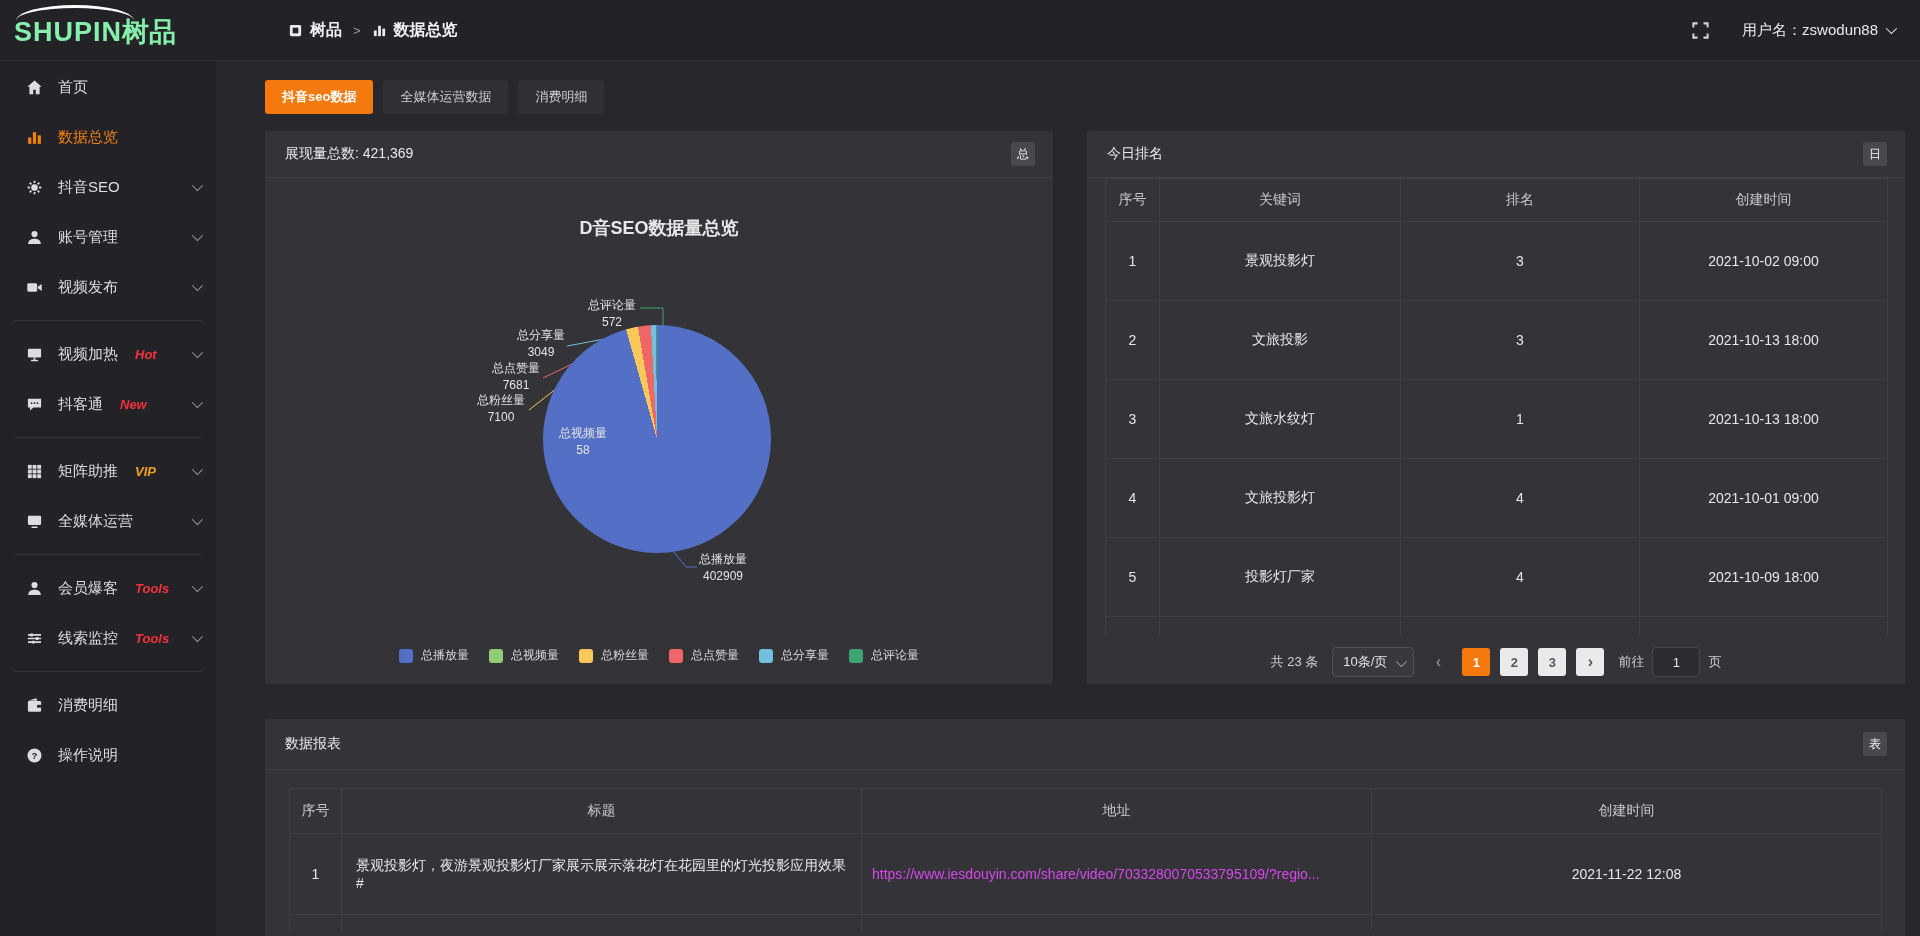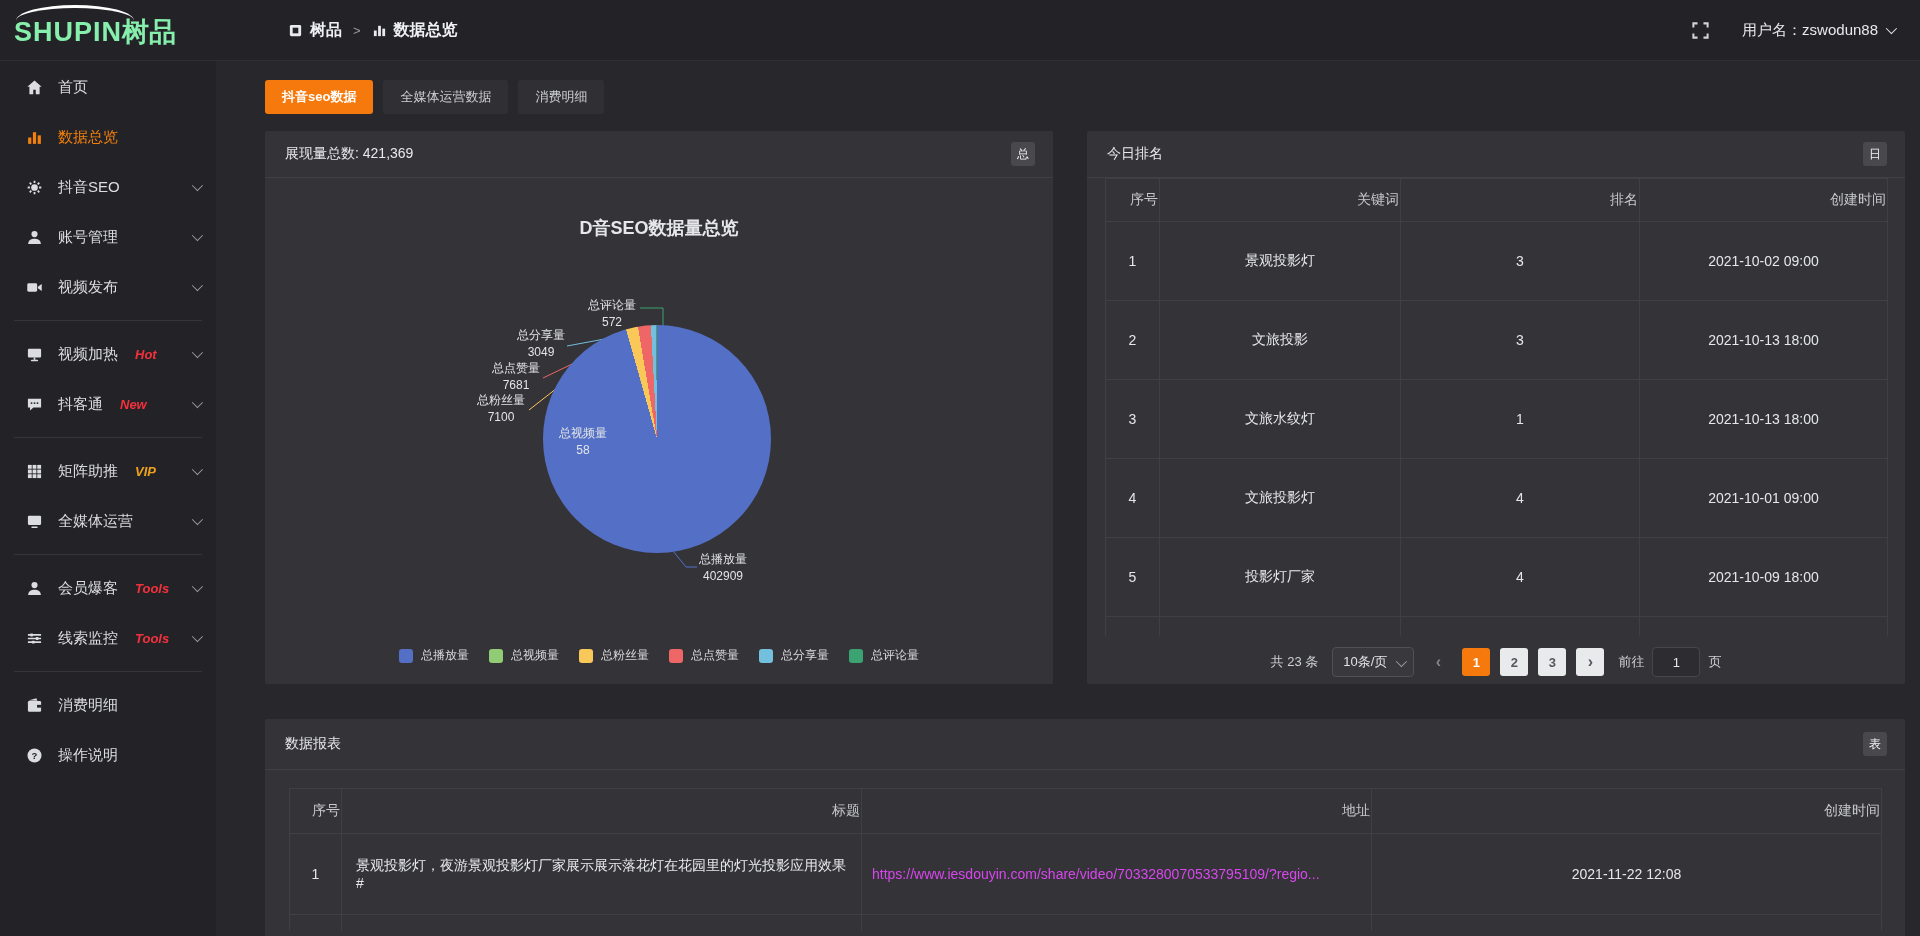--- a/index.html
+++ b/index.html
@@ -72,21 +72,21 @@
   .pie-lines{position:absolute;left:0;top:0;width:788px;height:506px;pointer-events:none;}
   .pie-label{position:absolute;transform:translate(-50%,-50%);text-align:center;
     font-size:12px;line-height:1.4;color:#e3e4e6;white-space:nowrap;}
   .legend{position:absolute;left:0;bottom:20px;width:100%;display:flex;
     justify-content:center;align-items:center;gap:20px;}
   .legend-item{display:flex;align-items:center;gap:8px;font-size:12px;color:#dadbde;cursor:pointer;}
   .legend-swatch{width:14px;height:14px;border-radius:3px;}
 
   
   table{border-collapse:collapse;}
-  th,td{border:1px solid #3f4045;font-weight:normal;text-align:right;}
+  th,td{border:1px solid #3f4045;font-weight:normal;}
   th{font-size:14px;color:#c7c8cc;}
   td{font-size:14px;color:#e6e7e9;text-align:center;}
 
   .card.ranking{width:818px;height:553px;}
   .rank-table{width:782px;margin:0 18px;table-layout:fixed;}
   .rank-table th{height:40px;}
   .rank-table td{height:76px;}
   .rank-table tr.partial td{height:17px;border-bottom:none;}
 
   .pager{display:flex;align-items:center;justify-content:center;gap:10px;

